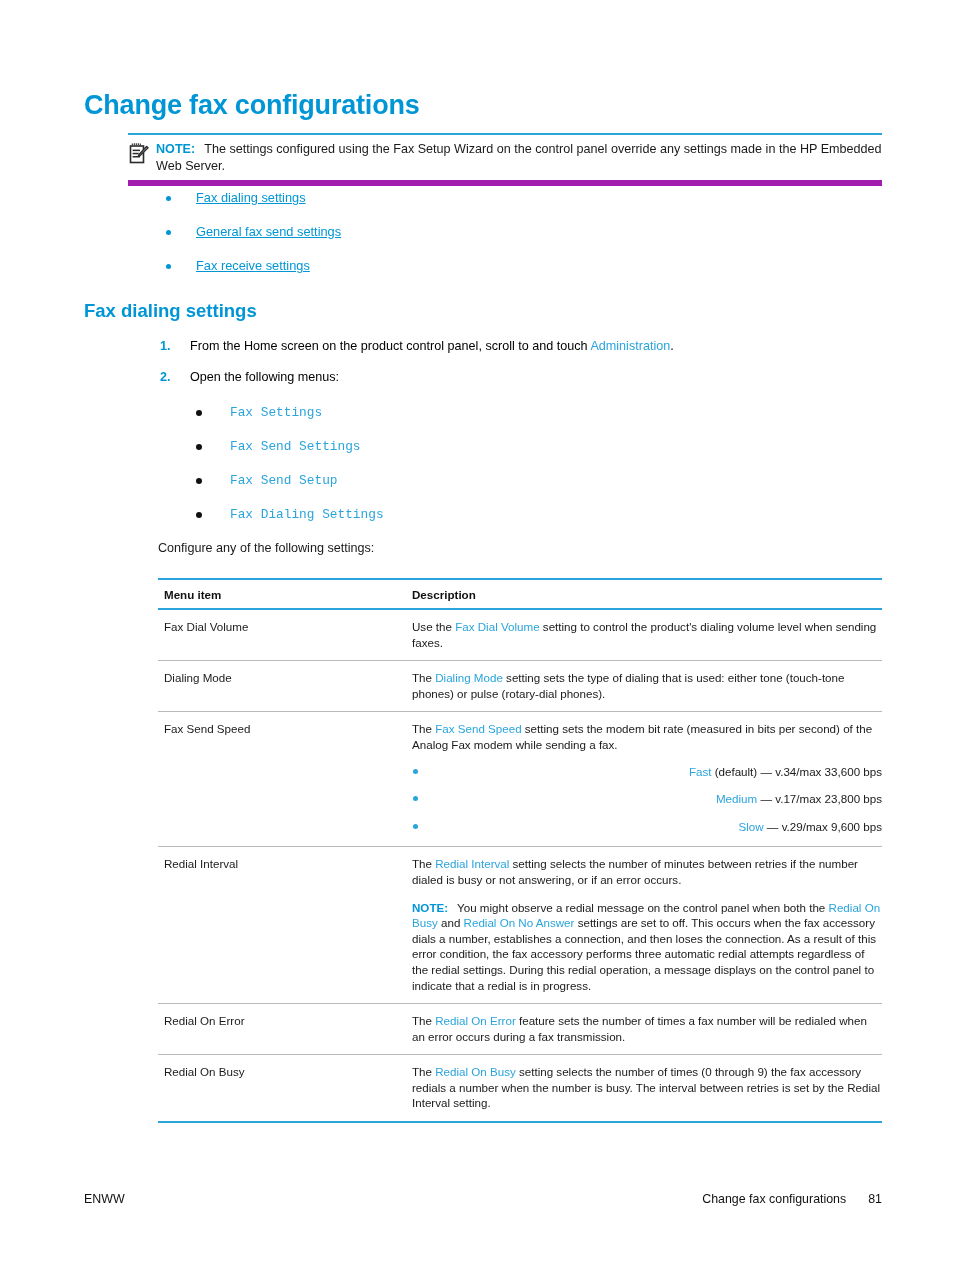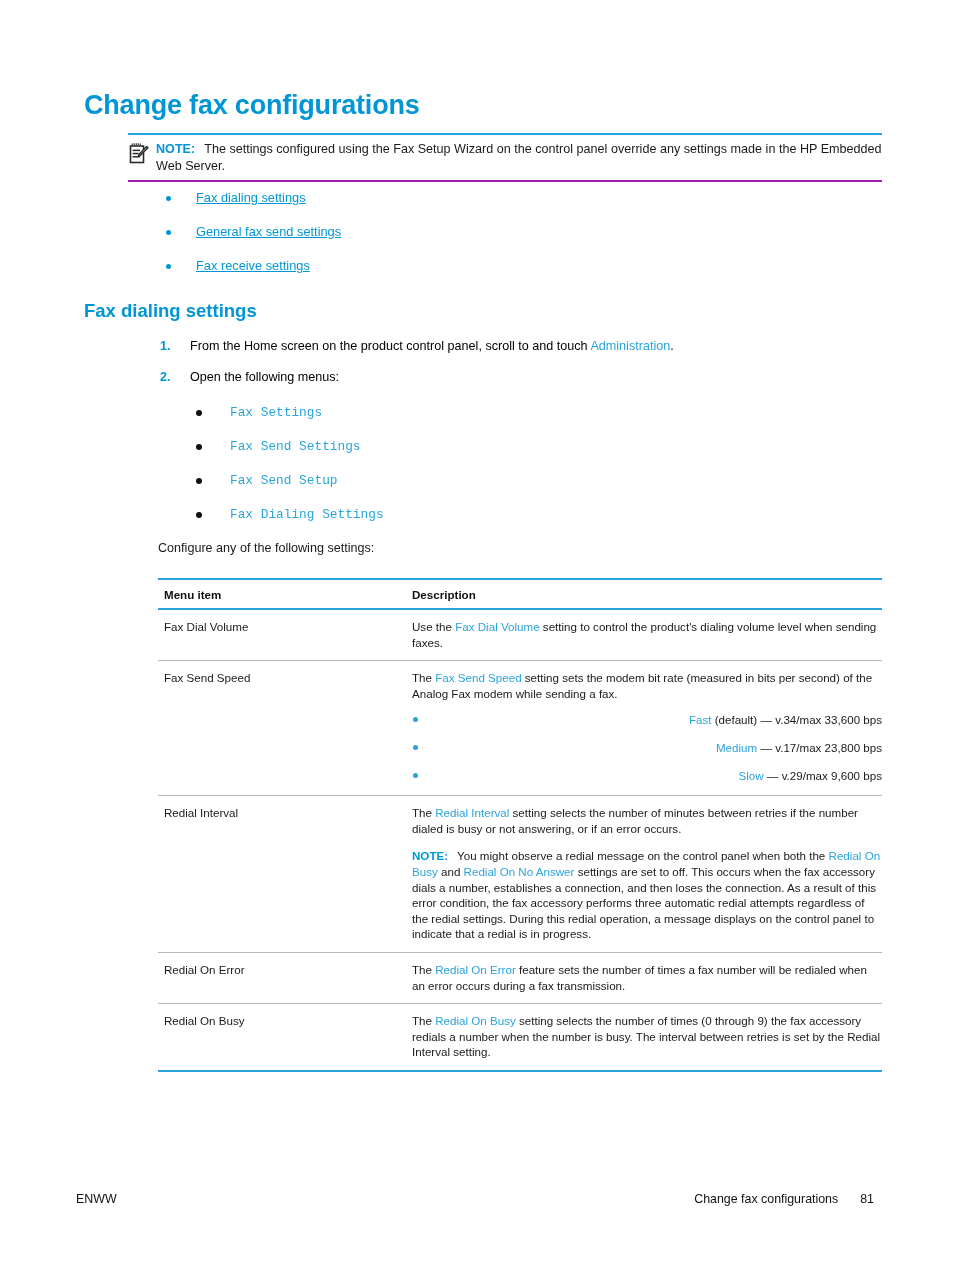--- a/index.html
+++ b/index.html
@@ -33,21 +33,21 @@
     letter-spacing: -0.2px;
   }
 
   
   .note-box {
     position: absolute;
     left: 128px;
     top: 133px;
     width: 754px;
     border-top: 2px solid #29a4dc;
-    border-bottom: 2px solid #a21caf;
+    border-bottom: 6px solid #a21caf;
     padding: 6px 0 5px 0;
   }
   .note-inner {
     position: relative;
     padding-left: 28px;
   }
   .note-icon {
     position: absolute;
     left: 1px;
     top: 1px;
@@ -214,21 +214,21 @@
     background: #29a4dc;
   }
   .note-inline-label {
     color: #0096d6;
     font-weight: bold;
   }
 
   
   .footer {
     position: absolute;
-    left: 76px;
+    left: 84px;
     top: 1192px;
     width: 798px;
     font-size: 12.4px;
     color: #111111;
   }
   .footer-left { float: left; }
   .footer-right { float: right; }
   .footer-page { display: inline-block; margin-left: 22px; }
 </style>
 </head>
@@ -320,20 +320,28 @@
 
       <tr>
         <td class="cell-menu">Fax Dial Volume</td>
         <td>
           <div class="desc-para">
             <span>Use the </span><span class="inline-blue">Fax Dial Volume</span><span> setting to control the product's dialing volume level when sending faxes.</span>
           </div>
         </td>
       </tr>
 
+      <tr>
+        <td class="cell-menu">Dialing Mode</td>
+        <td>
+          <div class="desc-para">
+            <span>The </span><span class="inline-blue">Dialing Mode</span><span> setting sets the type of dialing that is used: either tone (touch-tone phones) or pulse (rotary-dial phones).</span>
+          </div>
+        </td>
+      </tr>
 
       <tr>
         <td class="cell-menu">Fax Send Speed</td>
         <td>
           <div class="desc-para">
             <span>The </span><span class="inline-blue">Fax Send Speed</span><span> setting sets the modem bit rate (measured in bits per second) of the Analog Fax modem while sending a fax.</span>
           </div>
           <div class="speed-list">
             <div class="speed-item">
               <span class="dot"></span>

